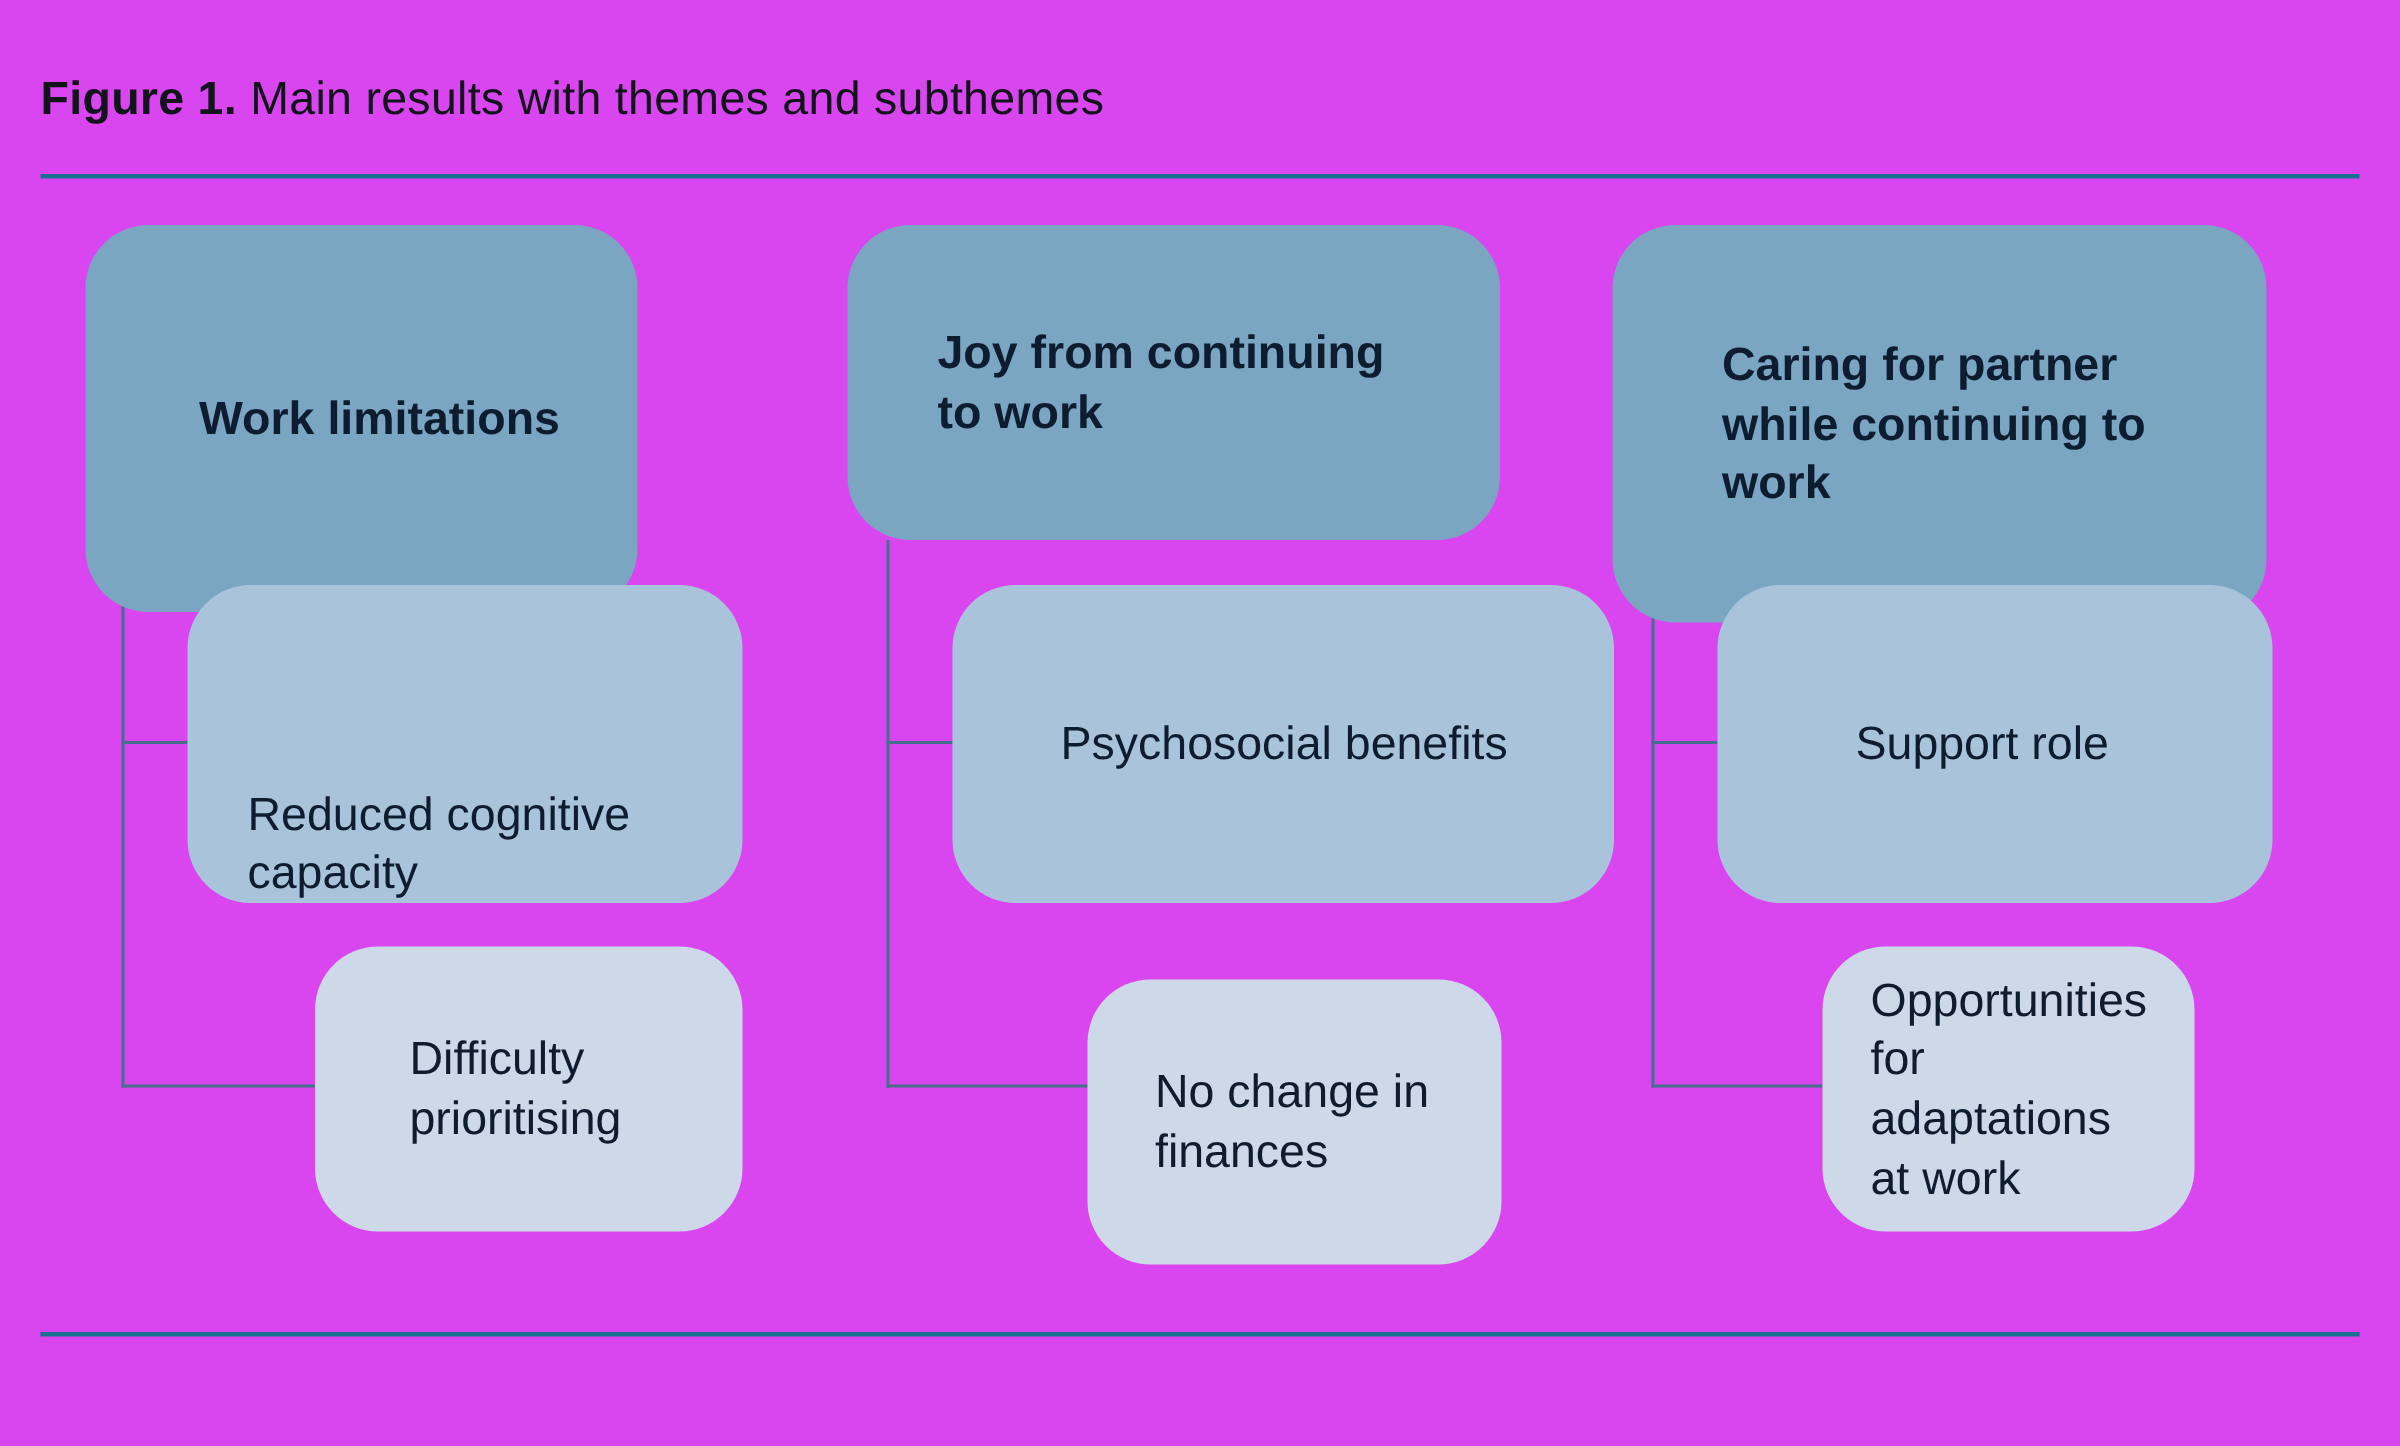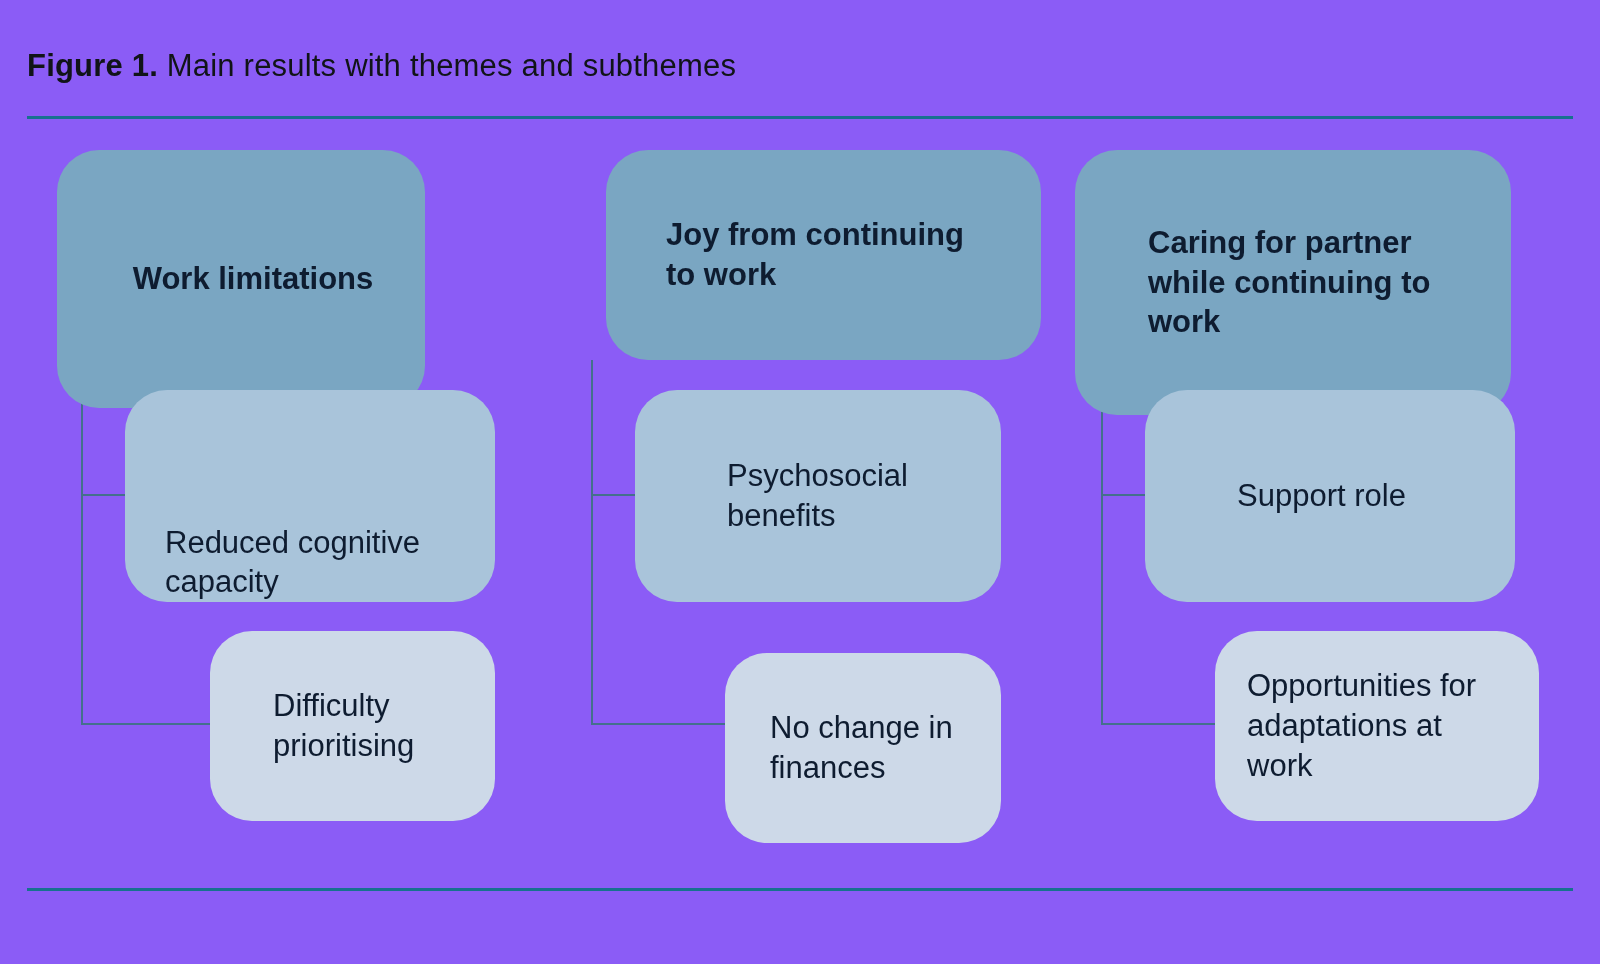--- a/index.html
+++ b/index.html
@@ -5,21 +5,21 @@
   html, body {
     margin: 0;
     padding: 0;
     background: #ffffff;
     font-family: "Liberation Sans", sans-serif;
   }
   .page {
     position: relative;
     width: 1600px;
     height: 964px;
-    background: #8b5cf6;
+    background: #d946ef;
     overflow: hidden;
   }
   .fig-title {
     position: absolute;
     left: 27px;
     top: 48px;
     font-size: 31px;
     color: #111418;
     letter-spacing: 0.2px;
   }
@@ -93,41 +93,41 @@
   </div>
 
   <div class="box sub-box-2" style="left:210px; top:631px; width:285px; height:190px; padding-left:63px; padding-right:24px;">
     <span>Difficulty prioritising</span>
   </div>
 
   <div class="vline" style="left:591px; top:360px; height:365px;"></div>
   <div class="hline" style="left:591px; top:494px; width:44px;"></div>
   <div class="hline" style="left:591px; top:723px; width:134px;"></div>
 
-  <div class="box theme-box" style="left:565px; top:150px; width:435px; height:210px; padding-left:60px; padding-right:60px;margin-left:41px;">
+  <div class="box theme-box" style="left:565px; top:150px; width:435px; height:210px; padding-left:60px; padding-right:60px;">
     <span>Joy from continuing to work</span>
   </div>
 
-  <div class="box sub-box-1" style="left:635px; top:390px; width:366px; height:212px; padding-left:92px; padding-right:40px;">
+  <div class="box sub-box-1" style="left:635px; top:390px; width:441px; height:212px; padding-left:72px; padding-right:40px;">
     <span>Psychosocial benefits</span>
   </div>
 
   <div class="box sub-box-2" style="left:725px; top:631px; width:276px; height:190px; padding-left:45px; padding-right:40px;margin-top:22px;">
     <span>No change in finances</span>
   </div>
 
   <div class="vline" style="left:1101px; top:360px; height:365px;"></div>
   <div class="hline" style="left:1101px; top:494px; width:44px;"></div>
   <div class="hline" style="left:1101px; top:723px; width:114px;"></div>
 
   <div class="box theme-box" style="left:1075px; top:150px; width:436px; height:265px; padding-left:73px; padding-right:55px;">
     <span>Caring for partner while continuing to work</span>
   </div>
 
   <div class="box sub-box-1" style="left:1145px; top:390px; width:370px; height:212px; padding-left:92px; padding-right:30px;">
     <span>Support role</span>
   </div>
 
-  <div class="box sub-box-2" style="left:1215px; top:631px; width:324px; height:190px; padding-left:32px; padding-right:24px;">
+  <div class="box sub-box-2" style="left:1215px; top:631px; width:248px; height:190px; padding-left:32px; padding-right:24px;">
     <span>Opportunities for adaptations at work</span>
   </div>
 
 </div>
 
 </body></html>

